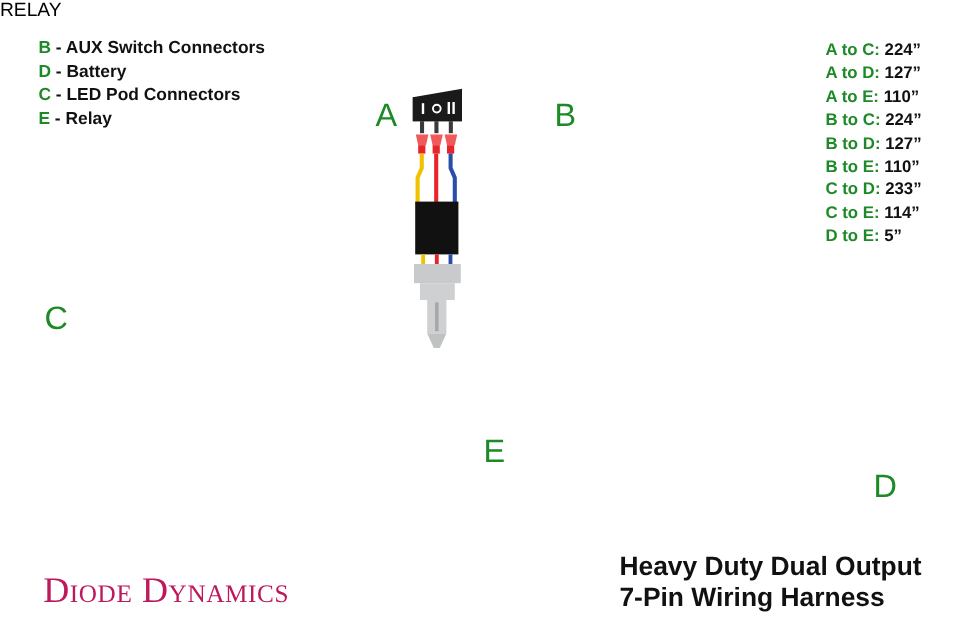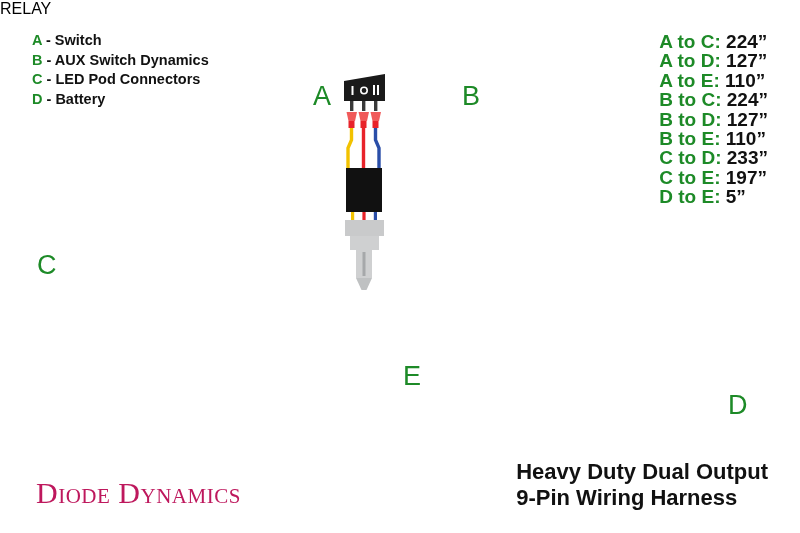--- a/index.html
+++ b/index.html
@@ -34,21 +34,21 @@
   }
   
   #measurements {
     position: absolute;
     right: 32px;
     top: 32px;
     line-height: 19.4px;
     text-align: left;
   }
   .meas-row {
-    font-size: 19px;
+    font-size: 14px;
     font-weight: bold;
     color: #111111;
     white-space: nowrap;
   }
   .meas-label { color: #1d8a27; font-weight: bold; }
   .meas-value { color: #111111; font-weight: bold; }
 
   
   .callout {
     position: absolute;
@@ -92,30 +92,30 @@
   }
 </style>
 </head>
 <body>
 
 <div id="page">
 
   
   <div id="legend">
     <div class="legend-row">
-      <span class="legend-key">A</span><span> - </span><span>Switch</span>
+      <span class="legend-key">B</span><span> - </span><span>AUX Switch Connectors</span>
     </div>
     <div class="legend-row">
-      <span class="legend-key">B</span><span> - </span><span>AUX Switch Dynamics</span>
+      <span class="legend-key">D</span><span> - </span><span>Battery</span>
     </div>
     <div class="legend-row">
       <span class="legend-key">C</span><span> - </span><span>LED Pod Connectors</span>
     </div>
     <div class="legend-row">
-      <span class="legend-key">D</span><span> - </span><span>Battery</span>
+      <span class="legend-key">E</span><span> - </span><span>Relay</span>
     </div>
   </div>
 
   
   <div id="measurements">
     <div class="meas-row">
       <span class="meas-label">A to C: </span><span class="meas-value">224”</span>
     </div>
     <div class="meas-row">
       <span class="meas-label">A to D: </span><span class="meas-value">127”</span>
@@ -129,21 +129,21 @@
     <div class="meas-row">
       <span class="meas-label">B to D: </span><span class="meas-value">127”</span>
     </div>
     <div class="meas-row">
       <span class="meas-label">B to E: </span><span class="meas-value">110”</span>
     </div>
     <div class="meas-row">
       <span class="meas-label">C to D: </span><span class="meas-value">233”</span>
     </div>
     <div class="meas-row">
-      <span class="meas-label">C to E: </span><span class="meas-value">197”</span>
+      <span class="meas-label">C to E: </span><span class="meas-value">114”</span>
     </div>
     <div class="meas-row">
       <span class="meas-label">D to E: </span><span class="meas-value">5”</span>
     </div>
   </div>
 
   
   <svg class="layer" viewBox="0 0 800 533">
 
     <g>
@@ -317,16 +317,16 @@
   <div class="callout" style="left:313px; top:83px;">A</div>
   <div class="callout" style="left:462px; top:83px;">B</div>
   <div class="callout" style="left:37px;  top:252px;">C</div>
   <div class="callout" style="left:728px; top:392px;">D</div>
   <div class="callout" style="left:403px; top:363px;">E</div>
 
   
   <div id="brand">Diode Dynamics</div>
   <div id="product-title">
     <div>Heavy Duty Dual Output</div>
-    <div>9-Pin Wiring Harness</div>
+    <div>7-Pin Wiring Harness</div>
   </div>
 
 </div>
 
 </body></html>

